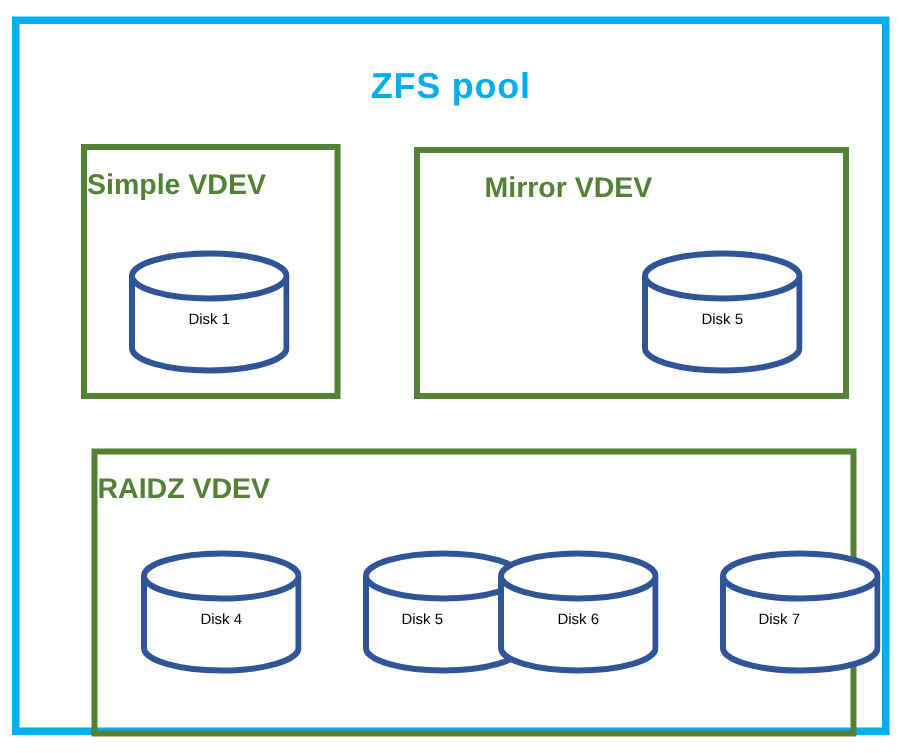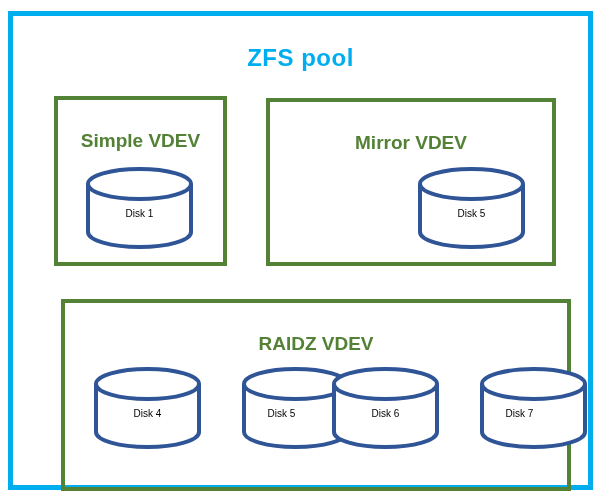--- a/index.html
+++ b/index.html
@@ -34,26 +34,26 @@
     font-weight: bold;
     color: var(--title-color);
     letter-spacing: 0.5px;
   }
   .vdev-box {
     position: absolute;
     border: 4px solid var(--vdev-border);
     box-sizing: border-box;
   }
   .vdev-box.simple { left: 41px; top: 80px;  width: 173px; height: 170px; }
-  .vdev-box.mirror { left: 253px; top: 82px; width: 290px; height: 168px; }
+  .vdev-box.mirror { left: 263px; top: 82px; width: 290px; height: 168px; padding-left: 43px; }
   .vdev-box.raidz  { left: 48px; top: 283px; width: 510px; height: 192px; }
   .vdev-title {
     display: block;
-    margin-top: 30px;
-    text-align: center;
+    margin-top: 13px;
+    text-align: left;
     font-size: 19px;
     font-weight: bold;
     color: var(--vdev-text);
   }
   .disk {
     position: absolute;
     width: 107px; height: 87px;
   }
   .disk svg { display: block; width: 107px; height: 87px; }
   .disk svg .cyl {

